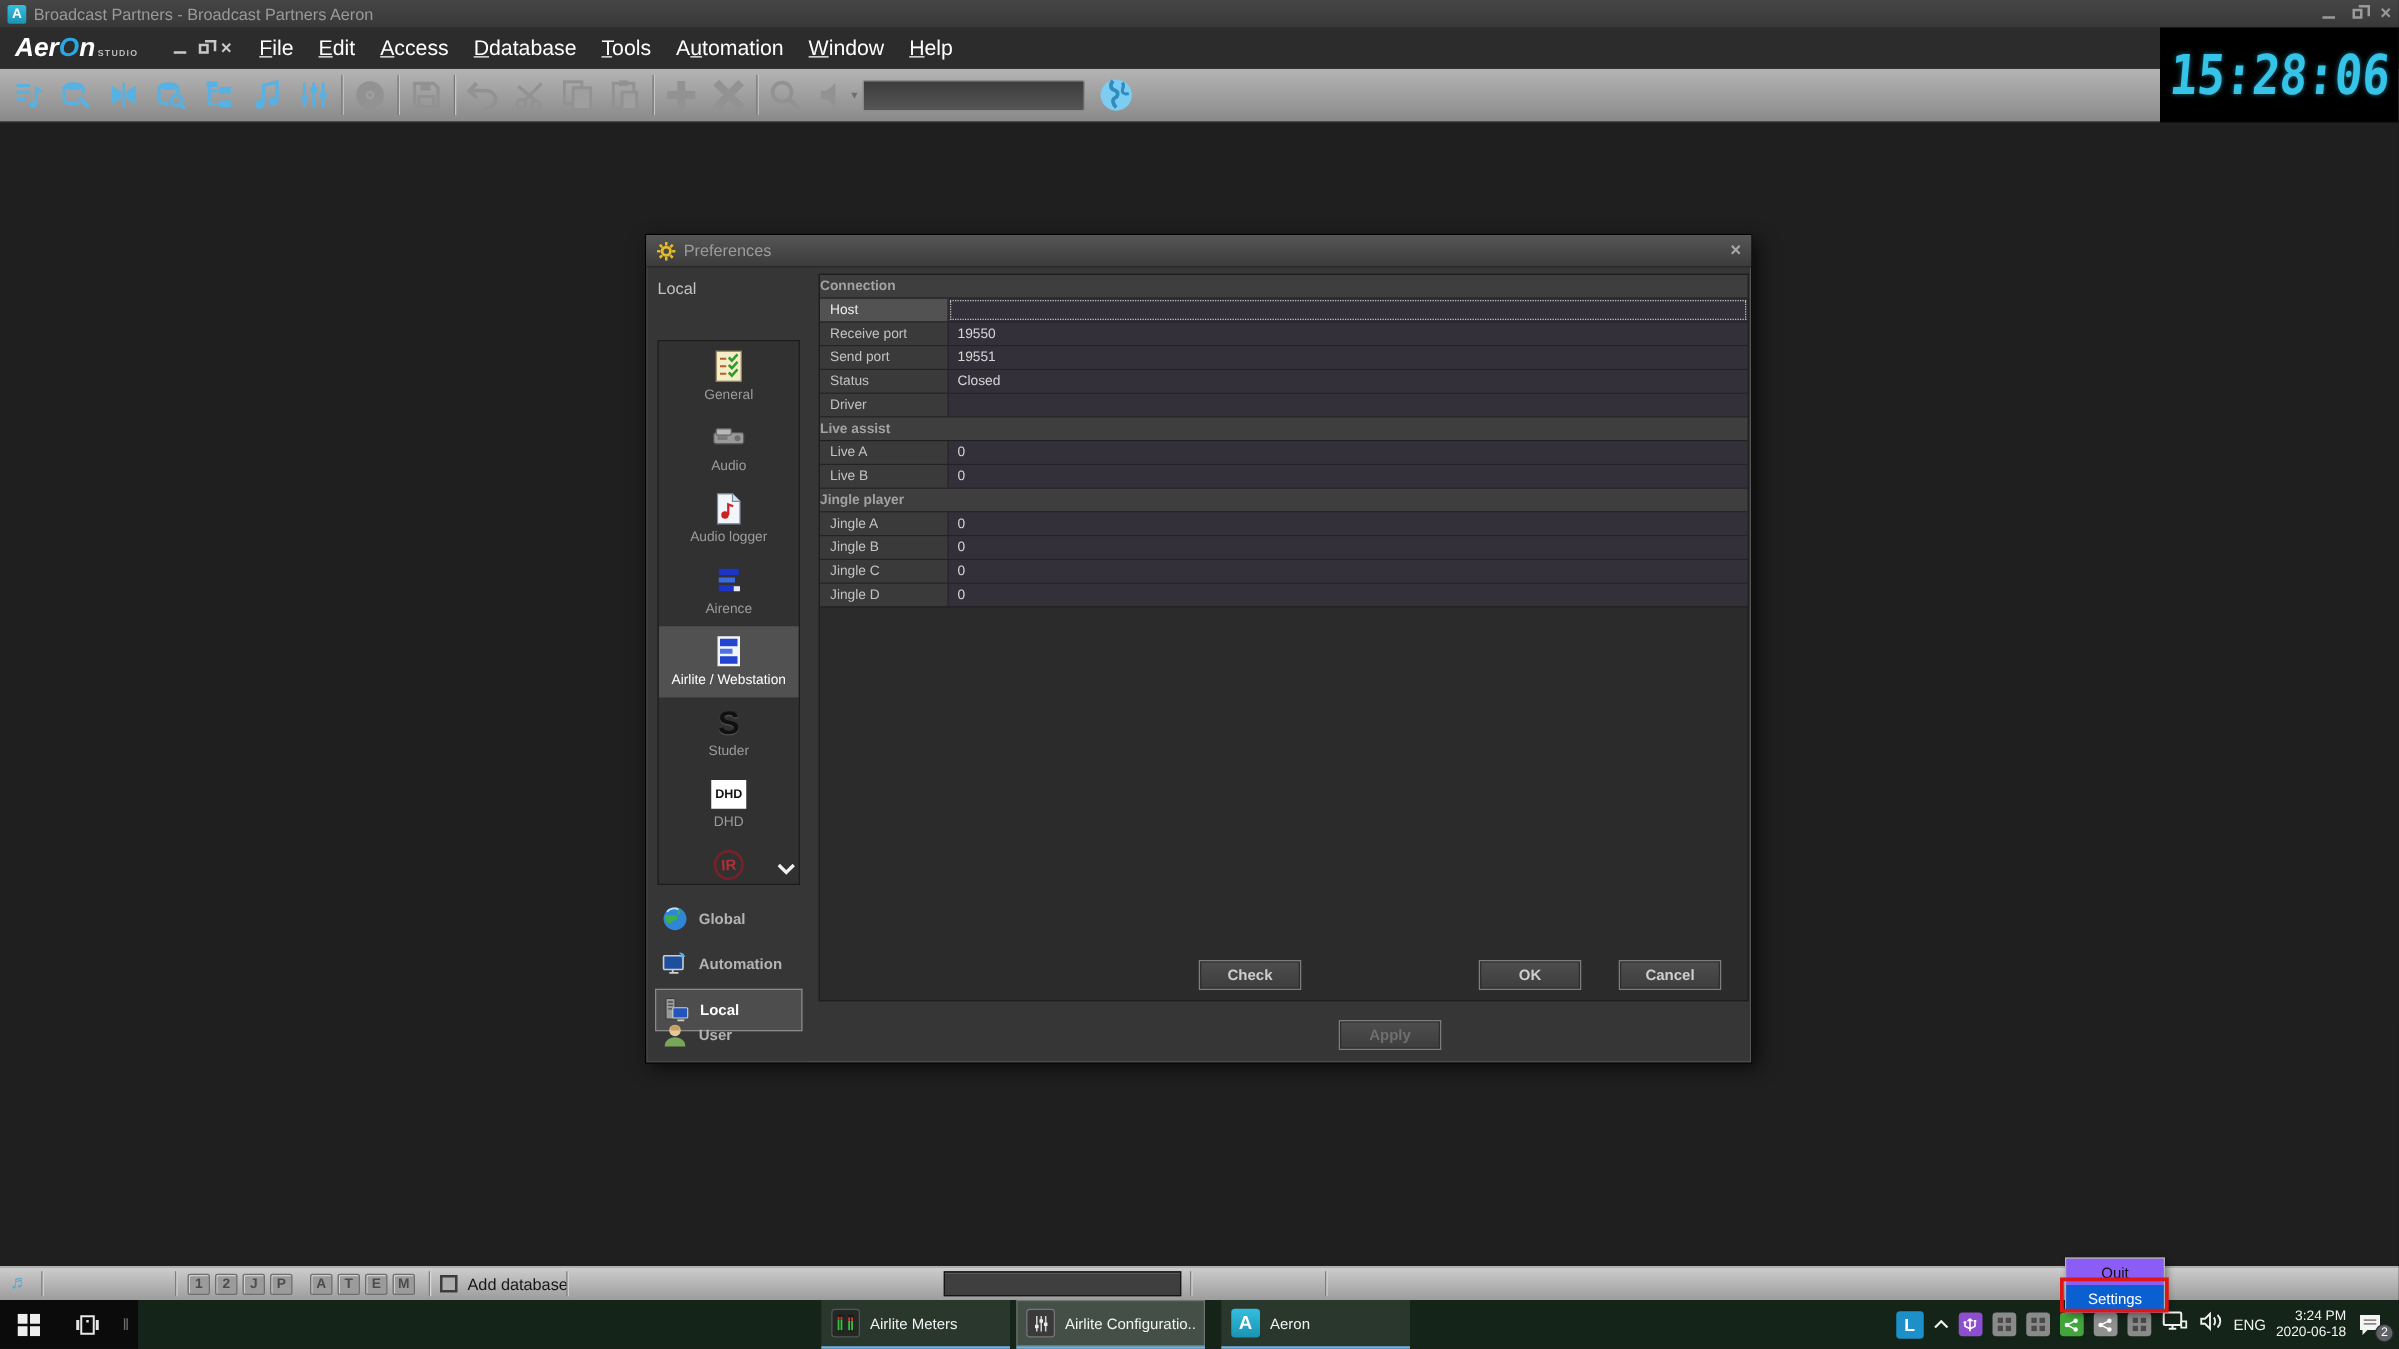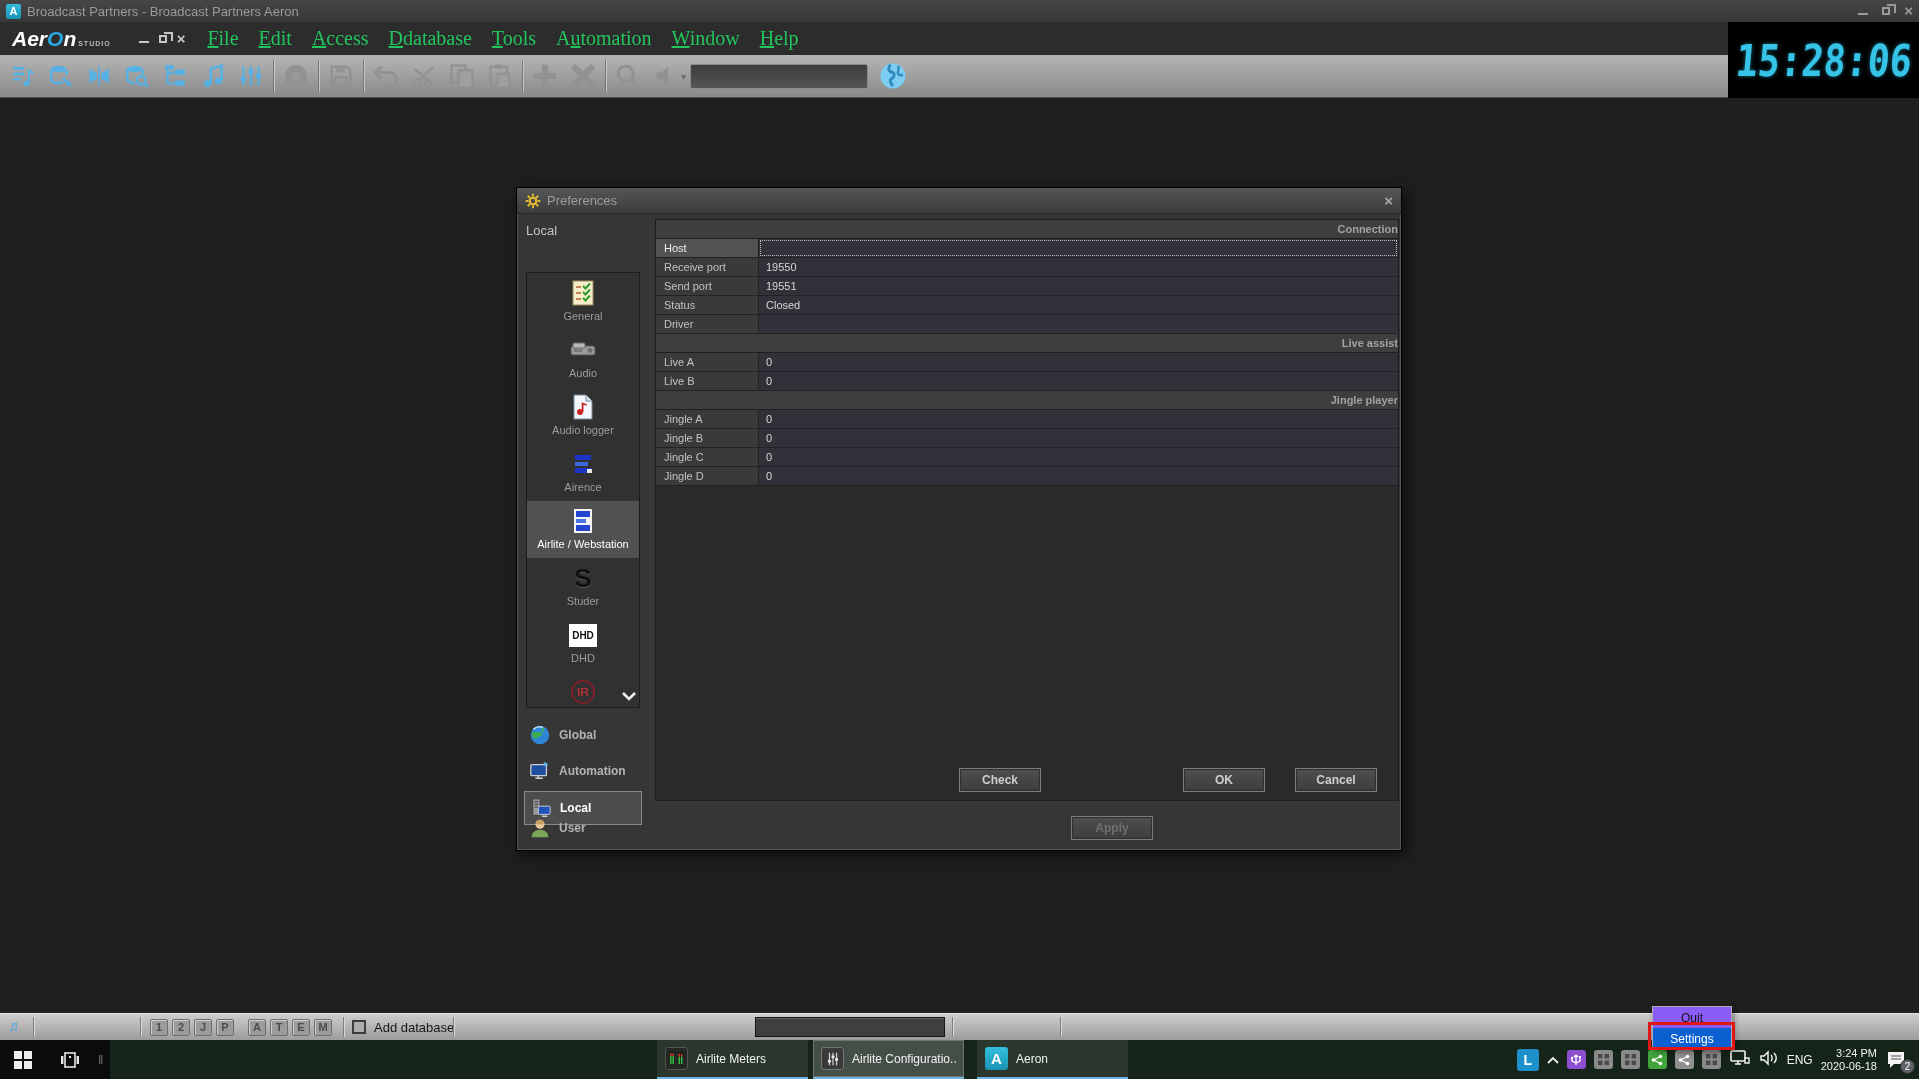--- a/index.html
+++ b/index.html
@@ -22,21 +22,21 @@
 
   
   .menubar { position:absolute; top:22px; left:0; width:1919px; height:33px; background:#2c2c2c;
              display:flex; align-items:center; padding-left:12px; z-index:4; }
   .logo { color:#fff; font-weight:bold; font-style:italic; font-size:21px; letter-spacing:0;
           display:flex; align-items:baseline; }
   .logo .o { color:#2aa7e0; }
   .logo .sub { font-size:7px; font-style:normal; color:#bbb; margin-left:2px; letter-spacing:1px; }
   .mdi-ctrls { display:flex; gap:10px; align-items:center; color:#c8c8c8; margin-left:28px; }
   .menus { display:flex; gap:20px; margin-left:22px; }
-  .menu-item { color:#22c55e; font-size:20px; cursor:default;font-family:Liberation Serif, serif; }
+  .menu-item { color:#ffffff; font-size:17px; cursor:default; }
   .menu-item .accel { text-decoration:underline; }
 
   
   .clock { position:absolute; top:22px; right:0; width:191px; height:76px; background:#000;
            z-index:6; display:flex; align-items:center; justify-content:center; overflow:hidden; }
   .clock-digits { font-family:"DejaVu Sans Mono", monospace; font-weight:bold; font-size:44px;
                   color:#35c3e8; transform:skewX(-5deg) scaleX(.83);
                   text-shadow:0 0 5px rgba(53,195,232,.55); white-space:nowrap; }
 
   
@@ -76,21 +76,21 @@
   .cat { position:absolute; left:6px; width:118px; height:30px; display:flex; align-items:center;
          padding-left:5px; gap:8px; }
   .cat .cat-lbl { font-size:12px; font-weight:bold; color:#b4b4b4; }
   .cat.sel { background:#4d4d4d; border:1px solid #8a8a8a; height:34px; }
   .cat.sel .cat-lbl { color:#fff; }
 
   
   .panel { position:absolute; left:138px; top:31px; width:744px; height:582px;
            background:#2b2b2b; border:1px solid #1e1e1e; }
   .p-row { display:flex; height:19px; line-height:19px; font-size:11px; border-bottom:1px solid #242127; }
-  .p-row.hdr { background:#3e3e3e; color:#a2a2a2; font-weight:bold; justify-content:flex-end;
+  .p-row.hdr { background:#3e3e3e; color:#a2a2a2; font-weight:bold; justify-content:flex-start;
                border-bottom:1px solid #1f1f1f; }
   .cell.lbl { width:103px; background:#3a3a3a; color:#c2c2c2; padding-left:8px;
               border-right:1px solid #242127; }
   .cell.lbl.sel { background:#525252; color:#eee; }
   .cell.val { flex:1; background:#343039; color:#d6d6d6; padding-left:7px; }
   .cell.val.focus { outline:1px dotted #c0c0c0; outline-offset:-2px; }
 
   .dlg-buttons { position:absolute; right:24px; bottom:10px; display:flex; gap:30px; }
   .dlg-btn { width:82px; height:24px; background:linear-gradient(#4e4e4e,#3d3d3d);
              border:1px solid #7c7c7c; box-shadow:inset 0 0 0 1px #2e2e2e; color:#cecece;

